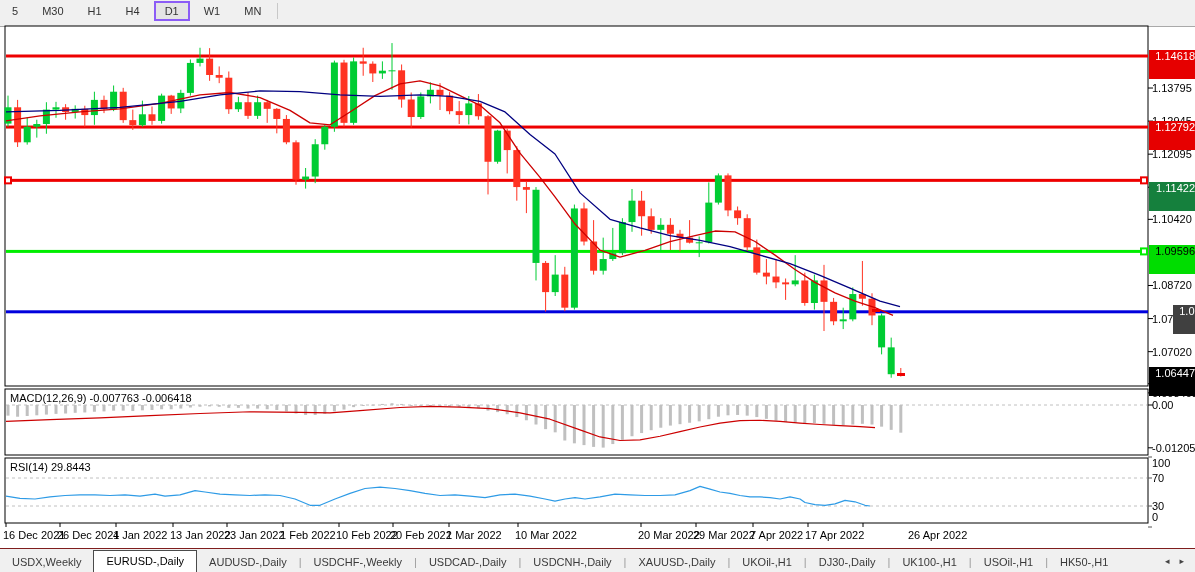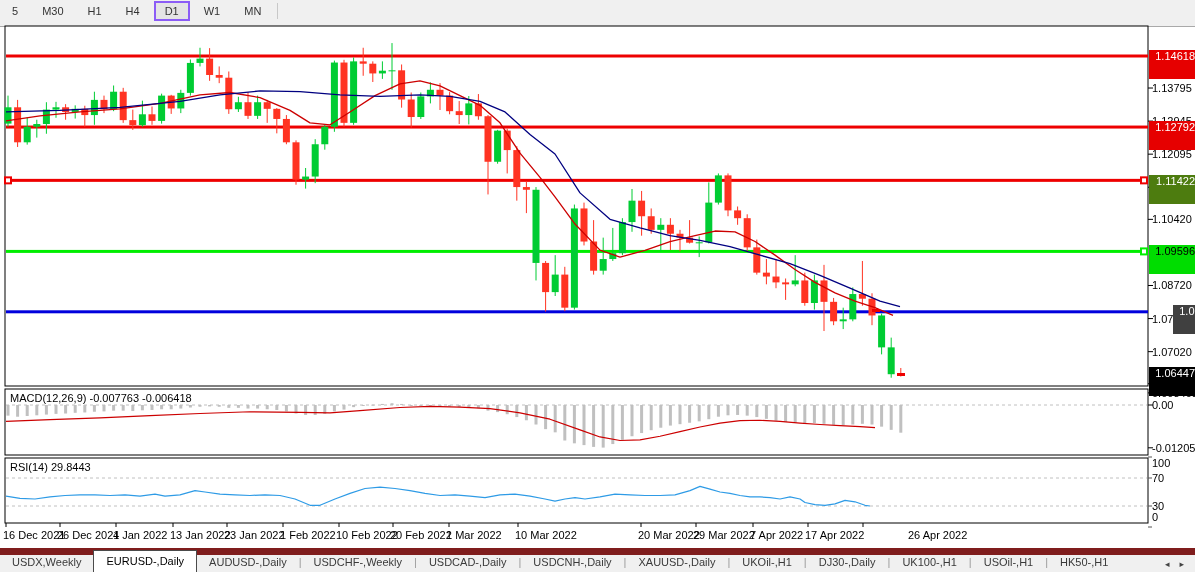--- a/index.html
+++ b/index.html
@@ -18,21 +18,21 @@
   #chart-title .tri{font-size:8px;margin-right:5px;}
   #macd-label{position:absolute;left:10px;top:392px;z-index:5;}
   #rsi-label{position:absolute;left:10px;top:461px;z-index:5;}
   
   .ax-label{position:absolute;left:1152px;width:43px;height:12px;line-height:12px;color:#000;z-index:3;}
   .ax-badge{position:absolute;left:1149px;width:46px;height:29px;line-height:13px;z-index:4;
             text-align:right;padding-left:3px;box-sizing:border-box;}
   .date-label{position:absolute;top:528px;height:14px;line-height:14px;color:#000;white-space:nowrap;z-index:3;}
   
   #tabbar{position:absolute;left:0;top:548px;width:1195px;height:24px;background:#f0f0f0;
-          border-top:7px solid #7f1d1d;display:flex;align-items:flex-end;box-sizing:border-box;}
+          border-top:1px solid #7f1d1d;display:flex;align-items:flex-end;box-sizing:border-box;}
   .tab{padding:3px 12px 4px 12px;color:#3a3a3a;white-space:nowrap;cursor:default;}
   .tab.active{background:#fff;border:1px solid #4a4a4a;border-bottom:none;color:#000;padding:4px 12px 5px 12px;}
   .tab-sep{color:#9a9a9a;padding:0 0 4px 0;}
   #tab-arrows{margin-left:auto;display:flex;align-items:center;height:100%;padding-right:6px;color:#444;}
   #tab-arrows span{padding:0 5px;font-size:9px;cursor:default;}
   svg{position:absolute;left:0;top:0;}
 </style>
 </head>
 <body>
 
@@ -401,21 +401,21 @@
       <div class="ax-label" style="top: 377.743px;">1.06195</div>
       <div class="ax-label" style="top: 386.902px;">0.003408</div>
       <div class="ax-label" style="top: 399px;">0.00</div>
       <div class="ax-label" style="top: 441.806px;">-0.012058</div>
       <div class="ax-label" style="top: 457px;">100</div>
       <div class="ax-label" style="top: 472px;">70</div>
       <div class="ax-label" style="top: 500px;">30</div>
       <div class="ax-label" style="top: 511px;">0</div>
       <div class="ax-badge" style="top: 49.5px; background: rgb(230, 0, 0); color: rgb(255, 255, 255);">1.14618</div>
       <div class="ax-badge" style="top: 120.551px; background: rgb(230, 0, 0); color: rgb(255, 255, 255);">1.12792</div>
-      <div class="ax-badge" style="top: 175px; background: #4d7c0f; color: rgb(255, 255, 255);">1.11422</div>
+      <div class="ax-badge" style="top: 182px; background: #15803d; color: rgb(255, 255, 255);">1.11422</div>
       <div class="ax-badge" style="top: 244.909px; background: rgb(0, 221, 0); color: rgb(0, 0, 0);">1.09596</div>
       <div class="ax-badge" style="top: 305.298px; background: #404040; color: rgb(255, 255, 255); margin-left: 24px;">1.08044</div>
       <div class="ax-badge" style="top: 367.438px; background: rgb(0, 0, 0); color: rgb(255, 255, 255);">1.06447</div>
     </div>
   <div id="date-labels">
       <div class="date-label" style="left: 3px;">16 Dec 2021</div>
       <div class="date-label" style="left: 57px;">26 Dec 2021</div>
       <div class="date-label" style="left: 113px;">4 Jan 2022</div>
       <div class="date-label" style="left: 170px;">13 Jan 2022</div>
       <div class="date-label" style="left: 224px;">23 Jan 2022</div>

